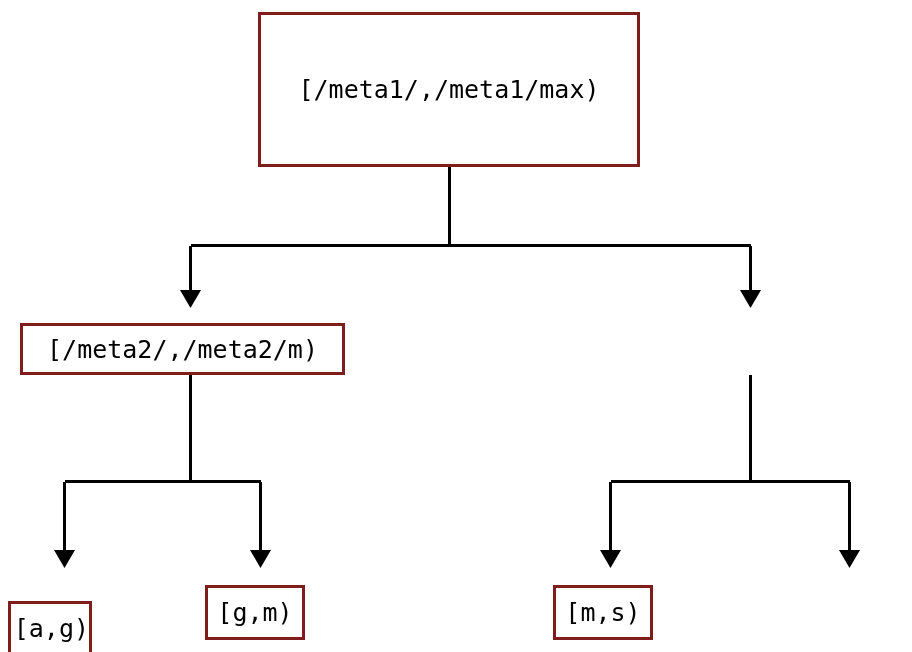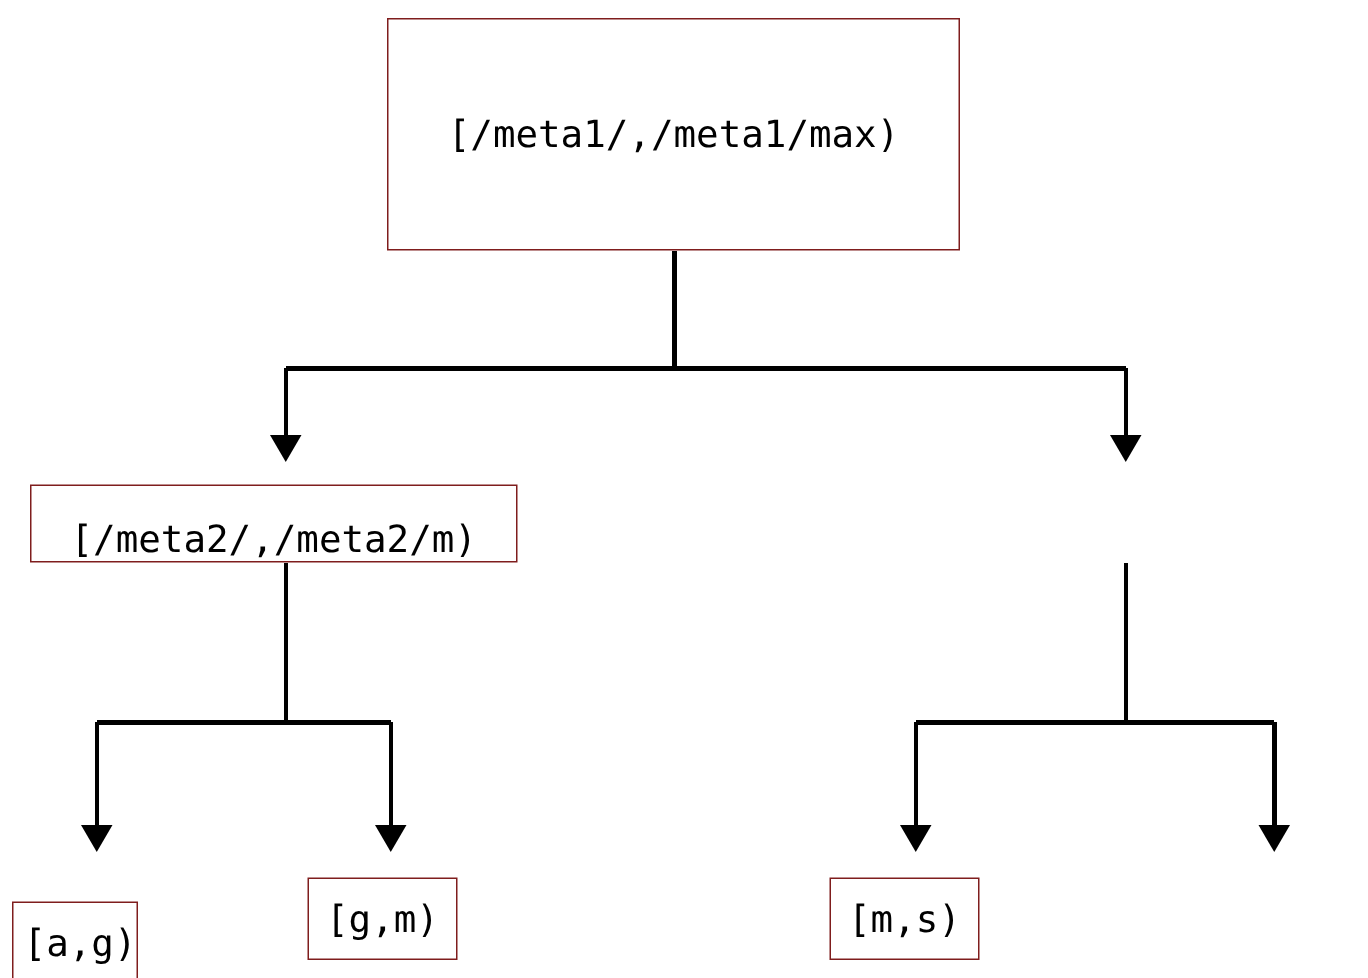--- a/index.html
+++ b/index.html
@@ -23,21 +23,21 @@
   #edge-layer {
     position: absolute;
     left: 0;
     top: 0;
     width: 912px;
     height: 652px;
   }
   .node-box {
     position: absolute;
     box-sizing: border-box;
-    border: 1px solid #7f1d1d;
+    border: 3px solid #7f1d1d;
     background: #ffffff;
     display: flex;
     align-items: center;
     justify-content: center;
     color: #000000;
     z-index: 2;
   }
   .node-label {
     font-family: "DejaVu Sans Mono", "Liberation Mono", monospace;
     white-space: pre;
@@ -90,21 +90,21 @@
       <polygon points="250,550 271,550 260.5,568"></polygon>
       <polygon points="600,550 621,550 610.5,568"></polygon>
       <polygon points="839,550 860,550 849.5,568"></polygon>
     </g>
   </svg>
 
   <div class="node-box node-root" style="left:258px; top:12px; width:382px; height:155px;">
     <span class="node-label">[/meta1/,/meta1/max)</span>
   </div>
 
-  <div class="node-box node-mid" style="left:20px; top:323px; width:325px; height:52px;align-items:flex-end;">
+  <div class="node-box node-mid" style="left:20px; top:323px; width:325px; height:52px;">
     <span class="node-label">[/meta2/,/meta2/m)</span>
   </div>
 
 
   <div class="node-box node-leaf" style="left:8px; top:601px; width:84px; height:55px;justify-content:flex-end;">
     <span class="node-label">[a,g)</span>
   </div>
 
   <div class="node-box node-leaf" style="left:553px; top:585px; width:100px; height:55px;">
     <span class="node-label">[m,s)</span>

